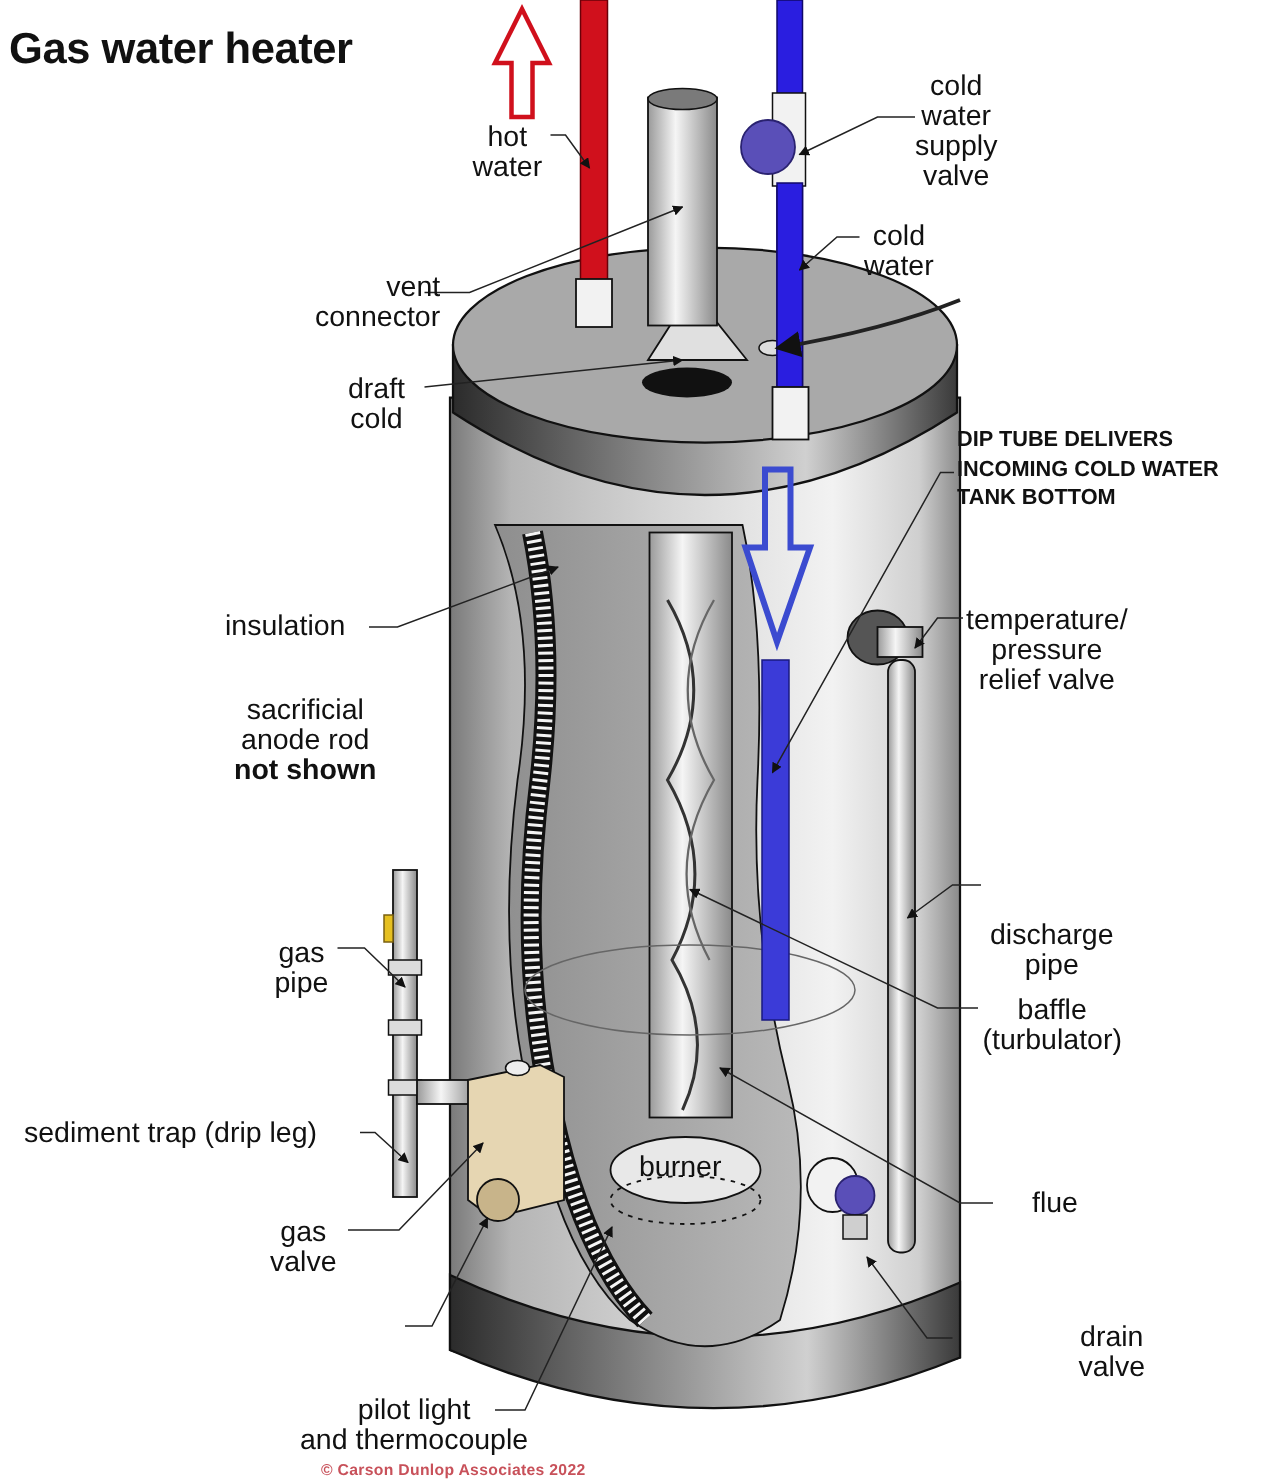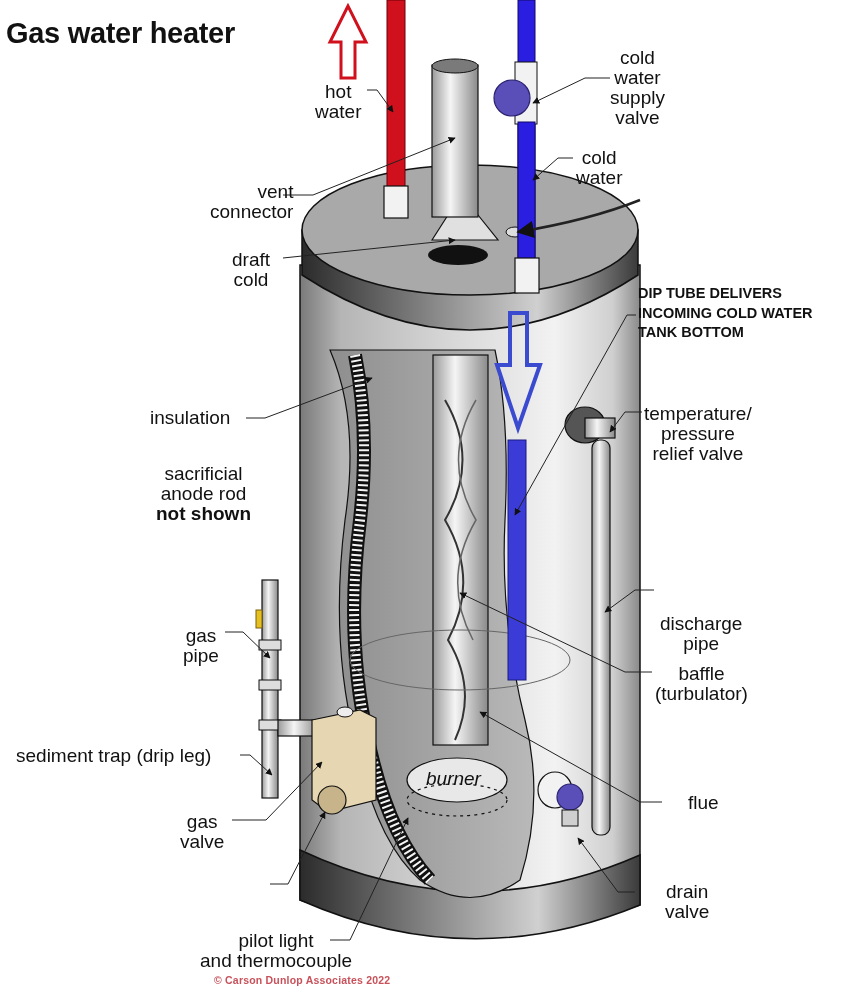--- a/index.html
+++ b/index.html
@@ -209,35 +209,35 @@
 
   <div class="lbl" style="left:655px;top:664px;">
     <span>baffle</span>
     <span>(turbulator)</span>
   </div>
 
   <div class="lbl" style="left:16px;top:746px;">
     <span>sediment trap (drip leg)</span>
   </div>
 
-  <div class="lbl" style="left:426px;top:769px;font-style:italic;">
+  <div class="lbl" style="left:426px;top:769px;">
     <span>burner</span>
   </div>
 
   <div class="lbl" style="left:688px;top:793px;">
     <span>flue</span>
   </div>
 
   <div class="lbl" style="left:180px;top:812px;">
     <span>gas</span>
     <span>valve</span>
   </div>
 
 
-  <div class="lbl" style="left:626px;top:882px;padding-left:39px;">
+  <div class="lbl" style="left:680px;top:882px;padding-left:39px;">
     <span>drain</span>
     <span>valve</span>
   </div>
 
   <div class="lbl" style="left:200px;top:931px;">
     <span>pilot light</span>
     <span>and thermocouple</span>
   </div>
 
   <div class="copy">© Carson Dunlop Associates 2022</div>

